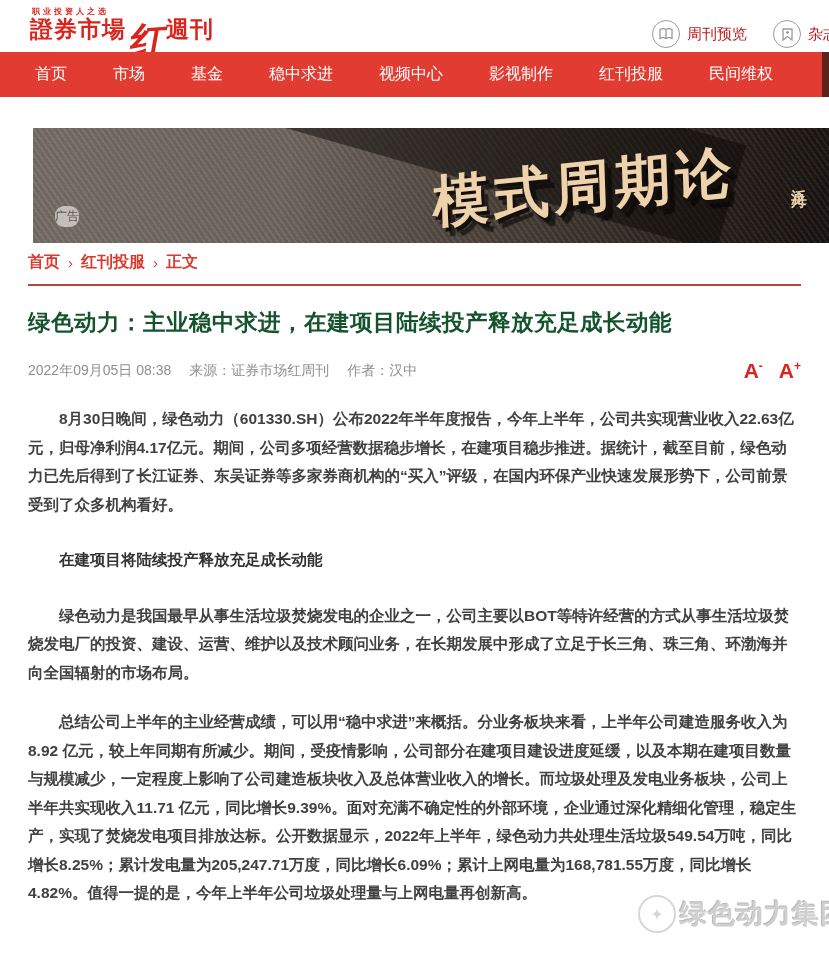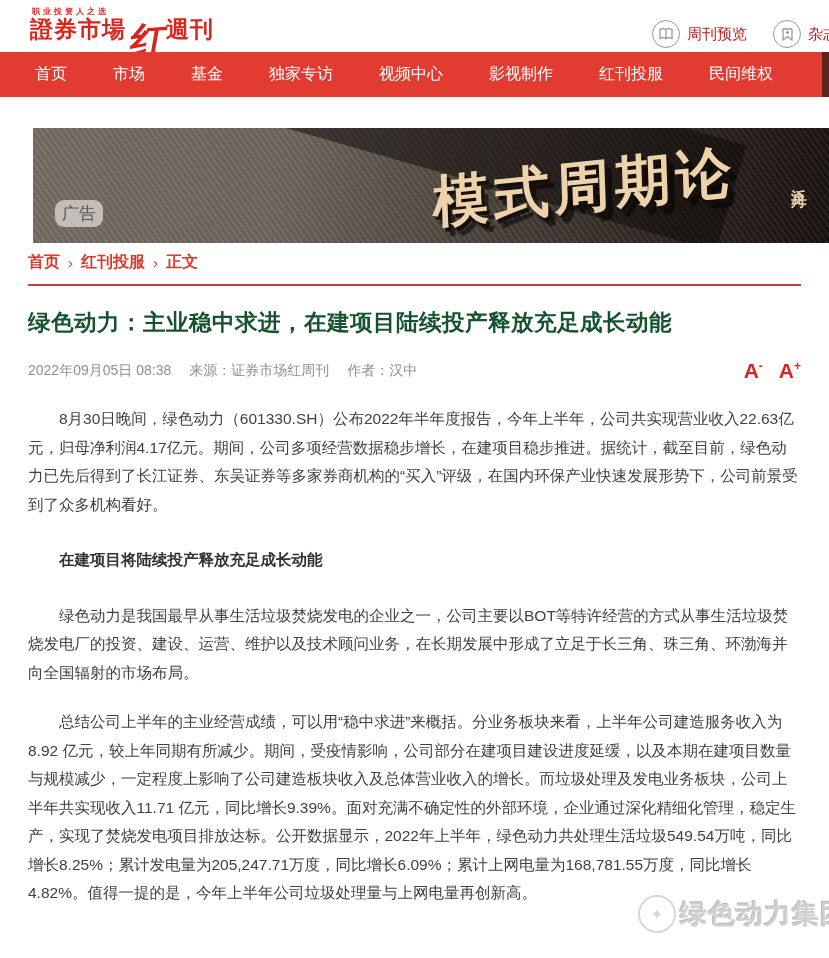--- a/index.html
+++ b/index.html
@@ -38,37 +38,37 @@
      background:rgba(12,8,6,0.5);transform:rotate(16deg);}
   .banner-headline{position:absolute;right:92px;top:22px;
      font-size:56px;font-weight:bold;letter-spacing:5px;
      color:#eed2ab;transform:rotate(-6deg) skewX(-4deg);
      text-shadow:3px 4px 0 #15100d,7px 9px 1px rgba(0,0,0,0.55);
      white-space:nowrap;}
   .banner-byline{position:absolute;right:20px;top:48px;writing-mode:vertical-rl;
      font-size:16px;font-weight:bold;color:#e9cfae;letter-spacing:2px;
      text-shadow:1px 1px 0 #120d0a;}
   .ad-badge{position:absolute;left:22px;bottom:16px;background:rgba(222,218,213,0.75);
-     color:#5a5650;font-size:17px;padding:2px 7px;border-radius:9px;}
+     color:#5a5650;font-size:12px;padding:2px 0;border-radius:9px;}
   
   .content{position:absolute;left:28px;top:252px;width:773px;}
   .breadcrumb{display:flex;align-items:center;gap:8px;color:#d93a30;
      font-size:16px;font-weight:bold;}
   .crumb{cursor:pointer;}
   .crumb-sep{font-weight:normal;font-size:15px;}
   .rule{border:none;border-top:2px solid #bf4438;margin:11px 0 0 0;}
   .article-title{font-size:22.5px;font-weight:bold;color:#14532d;margin:21px 0 0 0;
      letter-spacing:0.5px;}
   .meta-row{display:flex;justify-content:space-between;align-items:center;margin-top:22px;}
   .meta{color:#8f8f8f;font-size:14px;display:flex;gap:18px;}
   .font-controls{display:flex;gap:16px;}
   .font-btn{color:#d9251d;font-size:21px;font-weight:bold;cursor:pointer;line-height:1;}
   .font-btn sup{font-size:12px;}
   .article-body{margin-top:24px;color:#414141;font-size:15.5px;line-height:28.5px;}
-  .article-body p{margin:0 0 21px 0;text-indent:2em;}
+  .article-body p{margin:0 0 21px 0;text-indent:2em;font-weight:bold;}
   .article-body h3{margin:27px 0 27px 0;text-indent:2em;font-size:15.5px;
      color:#333333;font-weight:bold;}
   
   .watermark{position:absolute;left:638px;top:895px;display:flex;align-items:center;gap:4px;
      pointer-events:none;}
   .wm-circle{width:34px;height:34px;border:2px solid #d7d7d7;border-radius:50%;
      display:flex;align-items:center;justify-content:center;color:#d7d7d7;font-size:16px;}
   .wm-text{font-size:27px;font-weight:bold;color:#cfcfcf;letter-spacing:1px;
      text-shadow:1px 1px 0 #ffffff,-1px -1px 0 #b9b9b9;white-space:nowrap;}
 </style>
@@ -105,21 +105,21 @@
       </span>
       <span>杂志</span>
     </div>
   </div>
 </div>
 
 <div class="nav">
   <span class="nav-item">首页</span>
   <span class="nav-item">市场</span>
   <span class="nav-item">基金</span>
-  <span class="nav-item">独家专访</span>
+  <span class="nav-item">稳中求进</span>
   <span class="nav-item">视频中心</span>
   <span class="nav-item">影视制作</span>
   <span class="nav-item">红刊投服</span>
   <span class="nav-item">民间维权</span>
   <span class="nav-edge"></span>
 </div>
 
 <div class="banner">
   <div class="banner-shadow"></div>
   <div class="banner-headline">模式周期论</div>

